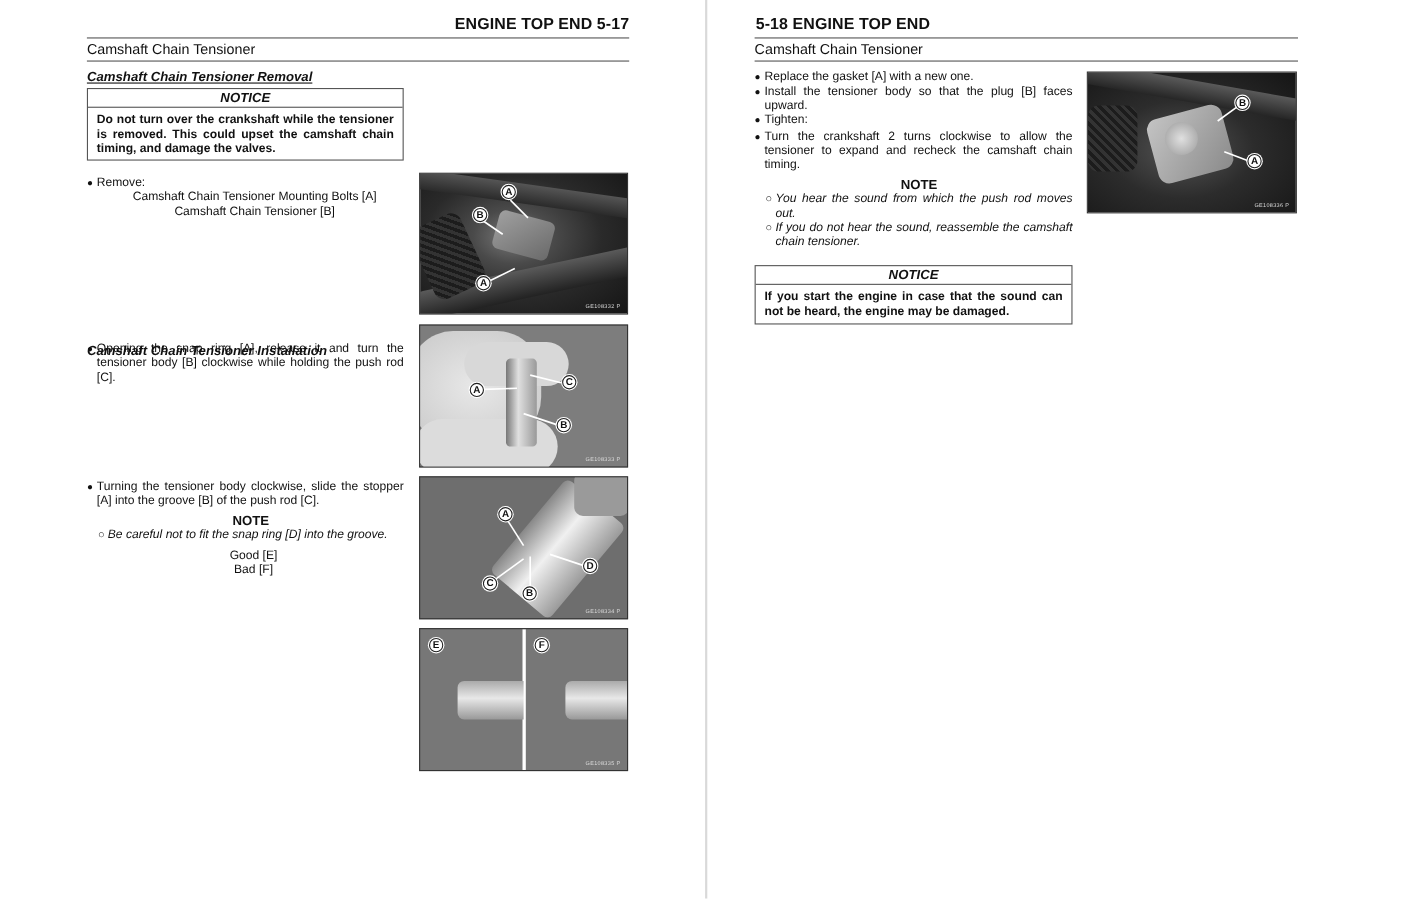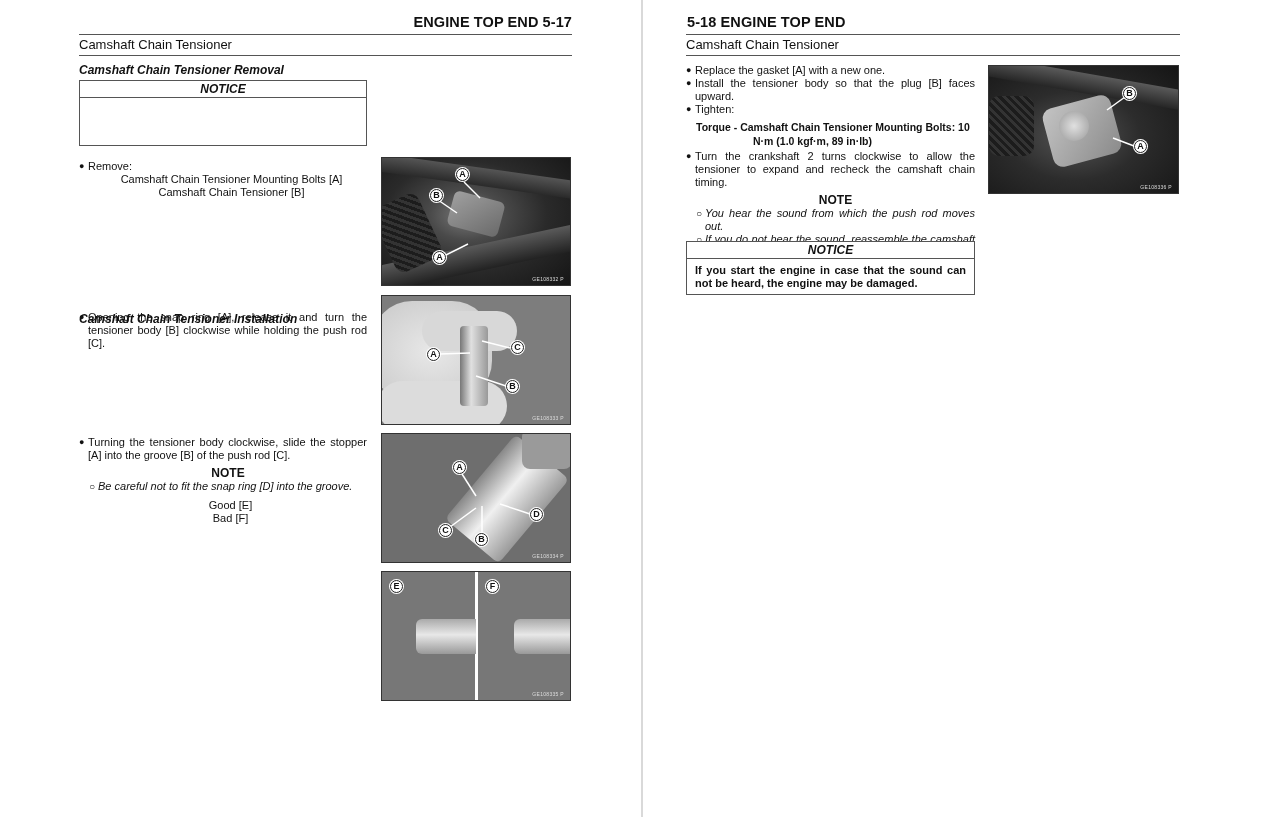--- a/index.html
+++ b/index.html
@@ -47,24 +47,25 @@
 <body>
 
 <div class="divider"></div>
 
 <div class="page page-left">
   <div class="running-head">ENGINE TOP END 5-17</div>
   <div class="rule rule1"></div>
   <div class="section-title">Camshaft Chain Tensioner</div>
   <div class="rule rule2"></div>
 
-  <div class="subhead" style="top:63px;">Camshaft Chain Tensioner Removal</div>
+  <div class="subhead" style="top:63px;text-decoration:underline;">Camshaft Chain Tensioner Removal</div>
 
   <div class="notice" style="left:0; top:80px; width:288px; height:66px;">
     <div class="notice-head">NOTICE</div>
+    <div class="notice-body">Do not turn over the crankshaft while the tensioner is removed.  This could upset the camshaft chain timing, and damage the valves.</div>
   </div>
 
   <div class="txt" style="left:0; top:160px; width:290px;">
     <div class="bullet-item">
       <span class="bul">●</span>
       <span>Remove:</span>
     </div>
     <div class="indent">Camshaft Chain Tensioner Mounting Bolts [A]</div>
     <div class="indent">Camshaft Chain Tensioner [B]</div>
   </div>
@@ -162,24 +163,20 @@
       <span>Replace the gasket [A] with a new one.</span>
     </div>
     <div class="bullet-item">
       <span class="bul">●</span>
       <span>Install the tensioner body so that the plug [B] faces upward.</span>
     </div>
     <div class="bullet-item">
       <span class="bul">●</span>
       <span>Tighten:</span>
     </div>
-    <div class="torque">
-      <span>Torque - Camshaft Chain Tensioner Mounting Bolts:  10</span>
-      <span class="cont">N·m (1.0 kgf·m, 89 in·lb)</span>
-    </div>
     <div class="bullet-item" style="margin-top:2px;">
       <span class="bul">●</span>
       <span>Turn the crankshaft 2 turns clockwise to allow the tensioner to expand and recheck the camshaft chain timing.</span>
     </div>
     <div class="note-title" style="margin-left:10px;">NOTE</div>
     <div class="note-item" style="margin-left:10px;">
       <span class="circ">○</span>
       <span>You hear the sound from which the push rod moves out.</span>
     </div>
     <div class="note-item" style="margin-left:10px;">

